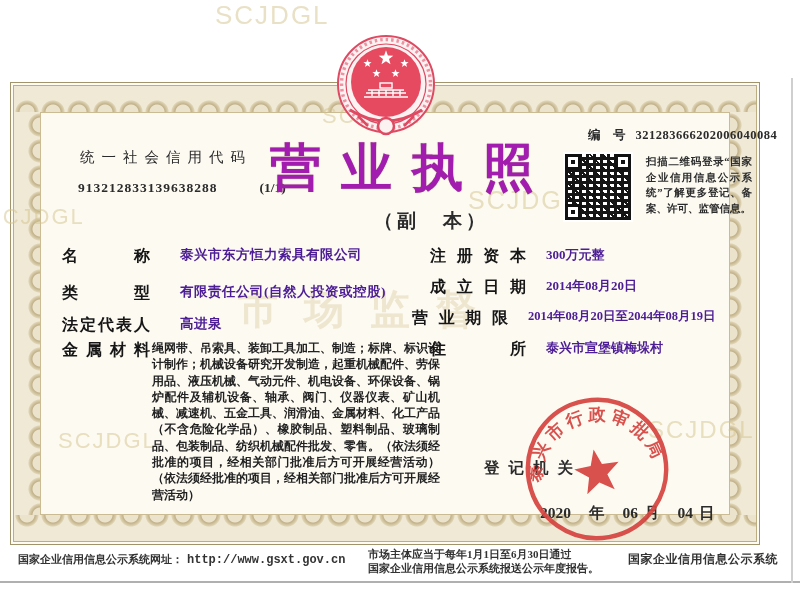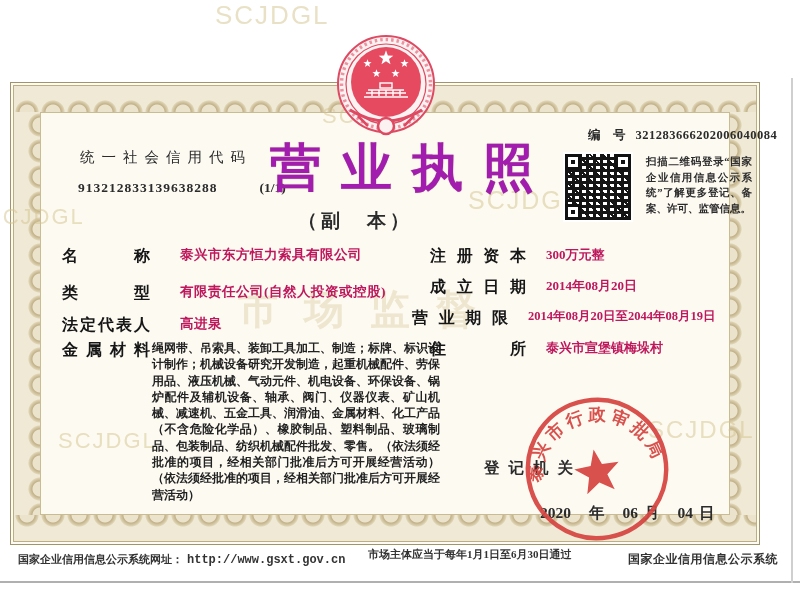--- a/index.html
+++ b/index.html
@@ -39,21 +39,21 @@
   
   .emblem{position:absolute;left:334px;top:30px;width:104px;height:114px;z-index:5;}
   .serial{position:absolute;left:588px;top:127px;font-size:12.5px;font-weight:bold;white-space:nowrap;text-align:center;}
   .serial .num{font-weight:bold;margin-left:10px;letter-spacing:.5px;}
   .ccode-label{position:absolute;left:80px;top:148px;font-size:14.5px;font-weight:normal;letter-spacing:7px;}
   .ccode-line{position:absolute;left:78px;top:180px;font-size:13.5px;font-weight:bold;letter-spacing:1px;}
   .ccode-line .pg{margin-left:42px;letter-spacing:0;}
   .title{position:absolute;left:270px;top:142px;width:280px;font-size:51px;line-height:52px;
          font-weight:bold;color:#a21caf;letter-spacing:20px;white-space:nowrap;
          text-shadow:0 0 1px rgba(110,84,20,.55);}
-  .subtitle{position:absolute;left:298px;top:208px;width:180px;text-align:left;
+  .subtitle{position:absolute;left:309px;top:208px;width:180px;text-align:right;
          font-size:19px;font-weight:bold;letter-spacing:4px;}
 
   
   .qr{position:absolute;left:563px;top:152px;width:70px;height:70px;background:#fff;}
   .qr-noise{position:absolute;inset:2px;
     background-image:
       repeating-linear-gradient(0deg,#151515 0 3px,rgba(0,0,0,0) 3px 6px),
       repeating-linear-gradient(90deg,#151515 0 3px,rgba(0,0,0,0) 3px 7px),
       repeating-linear-gradient(45deg,#151515 0 2px,rgba(0,0,0,0) 2px 9px);
   }
@@ -62,21 +62,21 @@
   .f-tl{left:2px;top:2px;} .f-tr{right:2px;top:2px;} .f-bl{left:2px;bottom:2px;}
   .qr-caption{position:absolute;left:646px;top:154px;width:106px;font-size:10.5px;line-height:15.5px;
       font-weight:bold;text-align:justify;}
 
   
   .row{position:absolute;white-space:nowrap;}
   .flabel{display:inline-block;font-size:16px;font-weight:bold;color:#161616;
           text-align:justify;text-align-last:justify;vertical-align:top;}
   .flabel-l{width:88px;}
   .flabel-r{width:96px;}
-  .fvalue{display:inline-block;font-weight:bold;color:#be185d;vertical-align:top;}
+  .fvalue{display:inline-block;font-weight:bold;color:#4c1d95;vertical-align:top;}
   .v-name{margin-left:26px;font-size:13.5px;letter-spacing:.5px;}
   .v-right{margin-left:16px;font-size:13px;}
   .scope{position:absolute;left:152px;top:340px;width:288px;font-size:12px;line-height:16.3px;
          font-weight:bold;text-align:justify;white-space:normal;color:#222;}
 
   
   .authority{position:absolute;left:484px;top:458px;font-size:15.5px;font-weight:bold;letter-spacing:9px;}
   .seal{position:absolute;left:518px;top:390px;width:158px;height:158px;z-index:6;
         transform:rotate(-10deg);opacity:.93;}
   .dateline{position:absolute;left:540px;top:503px;font-size:15.5px;font-weight:bold;z-index:3;white-space:nowrap;}
@@ -210,17 +210,18 @@
 
 <div class="dateline">
   <span class="gap">2020</span><span class="gap">年</span><span>06</span><span class="gap">月</span><span>04</span><span>日</span>
 </div>
 
 <div class="foot foot-site">
   <span>国家企业信用信息公示系统网址：</span><span class="url">http://www.gsxt.gov.cn</span>
 </div>
 <div class="foot foot-notice">
   <div>市场主体应当于每年1月1日至6月30日通过</div>
+  <div>国家企业信用信息公示系统报送公示年度报告。</div>
 </div>
 <div class="foot foot-issuer">国家企业信用信息公示系统</div>
 
 <div class="scanline-h"></div>
 <div class="scanline-v"></div>
 
 </body></html>

